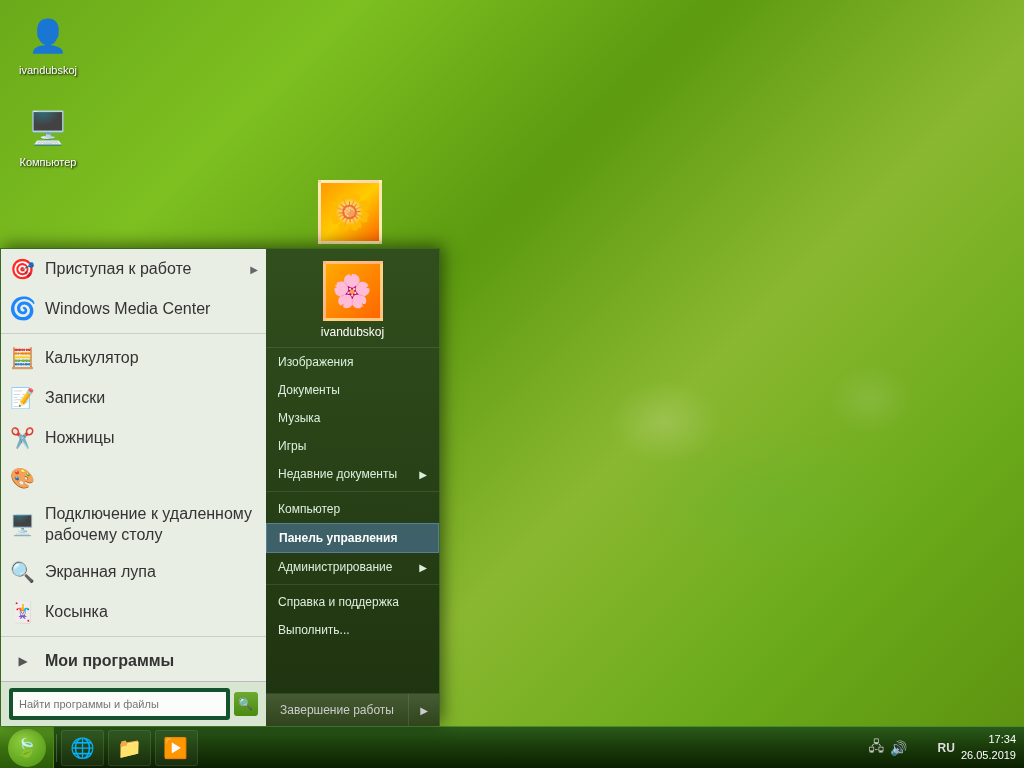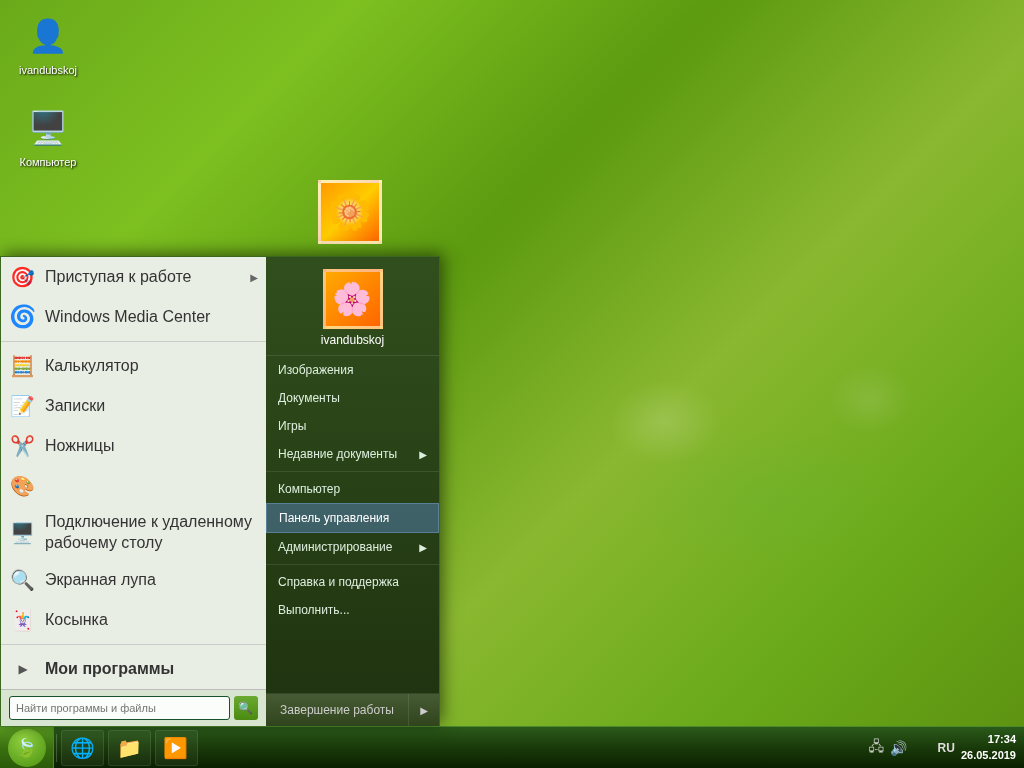--- a/index.html
+++ b/index.html
@@ -135,21 +135,20 @@
       font-size: 12px;
       font-weight: bold;
       margin-left: 24px;
     }
 
     #tray-clock {
       color: white;
       font-size: 11px;
       text-align: right;
       line-height: 1.4;
-      font-weight: bold;
     }
 
     
     #start-menu {
       position: absolute;
       bottom: 42px;
       left: 0;
       width: 440px;
       background: rgba(30, 50, 20, 0.97);
       border: 1px solid rgba(100,180,50,0.4);
@@ -206,22 +205,22 @@
       margin-top: auto;
       padding: 6px 8px;
       background: rgba(200,220,190,0.5);
       border-top: 1px solid #bbb;
       display: flex;
       align-items: center;
       gap: 4px;
     }
     #search-input {
       flex: 1;
-      height: 24px;
-      border: 1px solid #14532d;
+      height: 32px;
+      border: 4px solid #14532d;
       border-radius: 3px;
       padding: 0 6px;
       font-size: 11px;
       color: #999;
       background: rgba(255,255,255,0.9);
     }
     #search-btn {
       width: 24px;
       height: 24px;
       background: linear-gradient(to bottom, #6aaa30, #4a8a10);
@@ -411,34 +410,37 @@
         <div id="user-name">ivandubskoj</div>
       </div>
 
       <div class="right-menu-item">
         <span>Изображения</span>
       </div>
       <div class="right-menu-item">
         <span>Документы</span>
       </div>
       <div class="right-menu-item">
+        <span>Музыка</span>
+      </div>
+      <div class="right-menu-item">
         <span>Игры</span>
       </div>
       <div class="right-menu-item">
         <span>Недавние документы</span>
         <span style="font-size:10px;">▶</span>
       </div>
 
       <div class="right-menu-separator"></div>
 
       <div class="right-menu-item">
         <span>Компьютер</span>
       </div>
       <div class="right-menu-item highlighted" style="background:rgba(100,150,230,0.4); border:1px solid rgba(150,200,255,0.3);">
-        <span style="color:white;font-weight:normal;">Панель управления</span>
+        <span style="color:white;font-weight:bold;">Панель управления</span>
       </div>
       <div class="right-menu-item">
         <span>Администрирование</span>
         <span style="font-size:10px;">▶</span>
       </div>
 
       <div class="right-menu-separator"></div>
 
       <div class="right-menu-item">
         <span>Справка и поддержка</span>

